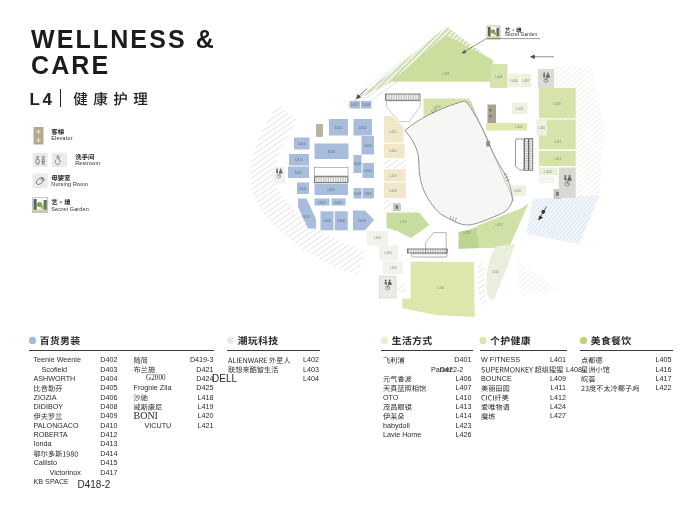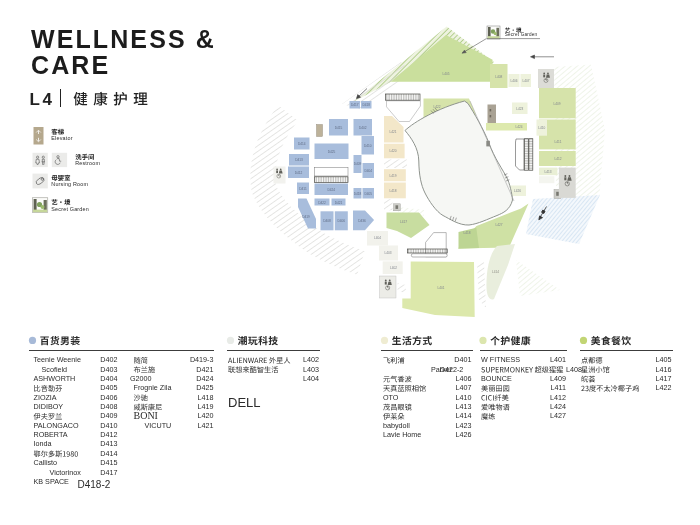--- a/index.html
+++ b/index.html
@@ -484,35 +484,35 @@
 <div style="position:absolute;left:77.5px;top:440.4px;width:40px;text-align:right;font-family:'Liberation Sans',sans-serif;font-size:7.2px;line-height:7.4px;color:#2b2b2b;">D413</div>
 <div style="position:absolute;left:77.5px;top:449.8px;width:40px;text-align:right;font-family:'Liberation Sans',sans-serif;font-size:7.2px;line-height:7.4px;color:#2b2b2b;">D414</div>
 <div style="position:absolute;left:33.5px;top:459.2px;font-family:'Liberation Sans',sans-serif;font-size:7.2px;line-height:7.4px;color:#2b2b2b;">Callisto</div>
 <div style="position:absolute;left:77.5px;top:459.2px;width:40px;text-align:right;font-family:'Liberation Sans',sans-serif;font-size:7.2px;line-height:7.4px;color:#2b2b2b;">D415</div>
 <div style="position:absolute;left:33.5px;top:468.5px;font-family:'Liberation Sans',sans-serif;font-size:7.2px;line-height:7.4px;color:#2b2b2b;padding-left:16px;">Victorinox</div>
 <div style="position:absolute;left:77.5px;top:468.5px;width:40px;text-align:right;font-family:'Liberation Sans',sans-serif;font-size:7.2px;line-height:7.4px;color:#2b2b2b;">D417</div>
 <div style="position:absolute;left:33.5px;top:477.9px;font-family:'Liberation Sans',sans-serif;font-size:7.2px;line-height:7.4px;color:#2b2b2b;">KB SPACE</div>
 <div style="position:absolute;left:77.5px;top:481px;width:40px;text-align:left;font-family:'Liberation Sans',sans-serif;font-size:10px;line-height:7.4px;color:#2b2b2b;">D418-2</div>
 <div style="position:absolute;left:173.5px;top:356.2px;width:40px;text-align:right;font-family:'Liberation Sans',sans-serif;font-size:7.2px;line-height:7.4px;color:#2b2b2b;">D419-3</div>
 <div style="position:absolute;left:173.5px;top:365.6px;width:40px;text-align:right;font-family:'Liberation Sans',sans-serif;font-size:7.2px;line-height:7.4px;color:#2b2b2b;">D421</div>
-<div style="position:absolute;left:130px;top:374.9px;font-family:Liberation Sans, sans-serif;font-size:7.2px;line-height:7.4px;color:#2b2b2b;">G2000</div>
+<div style="position:absolute;left:146px;top:374.9px;font-family:Liberation Serif, serif;font-size:7.2px;line-height:7.4px;color:#2b2b2b;">G2000</div>
 <div style="position:absolute;left:173.5px;top:374.9px;width:40px;text-align:right;font-family:'Liberation Sans',sans-serif;font-size:7.2px;line-height:7.4px;color:#2b2b2b;">D424</div>
 <div style="position:absolute;left:133.5px;top:384.3px;font-family:'Liberation Sans',sans-serif;font-size:7.2px;line-height:7.4px;color:#2b2b2b;">Frognie Zila</div>
 <div style="position:absolute;left:173.5px;top:384.3px;width:40px;text-align:right;font-family:'Liberation Sans',sans-serif;font-size:7.2px;line-height:7.4px;color:#2b2b2b;">D425</div>
 <div style="position:absolute;left:173.5px;top:393.6px;width:40px;text-align:right;font-family:'Liberation Sans',sans-serif;font-size:7.2px;line-height:7.4px;color:#2b2b2b;">L418</div>
 <div style="position:absolute;left:173.5px;top:403.0px;width:40px;text-align:right;font-family:'Liberation Sans',sans-serif;font-size:7.2px;line-height:7.4px;color:#2b2b2b;">L419</div>
 <div style="position:absolute;left:133.5px;top:412.4px;font-family:Liberation Serif, serif;font-size:10px;line-height:7.4px;color:#2b2b2b;">BONI</div>
 <div style="position:absolute;left:173.5px;top:412.4px;width:40px;text-align:right;font-family:'Liberation Sans',sans-serif;font-size:7.2px;line-height:7.4px;color:#2b2b2b;">L420</div>
 <div style="position:absolute;left:133.5px;top:421.7px;font-family:'Liberation Sans',sans-serif;font-size:7.2px;line-height:7.4px;color:#2b2b2b;padding-left:11px;">VICUTU</div>
 <div style="position:absolute;left:173.5px;top:421.7px;width:40px;text-align:right;font-family:'Liberation Sans',sans-serif;font-size:7.2px;line-height:7.4px;color:#2b2b2b;">L421</div>
 
 <div style="position:absolute;left:227px;top:349.6px;width:92.5px;height:1.2px;background:#3c3c3c;"></div>
 <div style="position:absolute;left:279.0px;top:356.2px;width:40px;text-align:right;font-family:'Liberation Sans',sans-serif;font-size:7.2px;line-height:7.4px;color:#2b2b2b;">L402</div>
 <div style="position:absolute;left:279.0px;top:365.6px;width:40px;text-align:right;font-family:'Liberation Sans',sans-serif;font-size:7.2px;line-height:7.4px;color:#2b2b2b;">L403</div>
-<div style="position:absolute;left:228px;top:374.9px;font-family:'Liberation Sans',sans-serif;font-size:13px;line-height:7.4px;color:#2b2b2b;margin-top:24px;">DELL</div>
+<div style="position:absolute;left:212px;top:374.9px;font-family:'Liberation Sans',sans-serif;font-size:10px;line-height:7.4px;color:#2b2b2b;">DELL</div>
 <div style="position:absolute;left:279.0px;top:374.9px;width:40px;text-align:right;font-family:'Liberation Sans',sans-serif;font-size:7.2px;line-height:7.4px;color:#2b2b2b;">L404</div>
 
 <div style="position:absolute;left:381px;top:349.6px;width:91.5px;height:1.2px;background:#3c3c3c;"></div>
 <div style="position:absolute;left:431.5px;top:356.2px;width:40px;text-align:right;font-family:'Liberation Sans',sans-serif;font-size:7.2px;line-height:7.4px;color:#2b2b2b;">D401</div>
 <div style="position:absolute;left:383px;top:365.6px;font-family:Liberation Sans, sans-serif;font-size:7.2px;line-height:7.4px;color:#2b2b2b;padding-left:48px;">Parker</div>
 <div style="position:absolute;left:431.5px;top:365.6px;width:40px;text-align:center;font-family:'Liberation Sans',sans-serif;font-size:7.2px;line-height:7.4px;color:#2b2b2b;">D422-2</div>
 <div style="position:absolute;left:431.5px;top:374.9px;width:40px;text-align:right;font-family:'Liberation Sans',sans-serif;font-size:7.2px;line-height:7.4px;color:#2b2b2b;">L406</div>
 <div style="position:absolute;left:431.5px;top:384.3px;width:40px;text-align:right;font-family:'Liberation Sans',sans-serif;font-size:7.2px;line-height:7.4px;color:#2b2b2b;">L407</div>
 <div style="position:absolute;left:383px;top:393.6px;font-family:'Liberation Sans',sans-serif;font-size:7.2px;line-height:7.4px;color:#2b2b2b;">OTO</div>
 <div style="position:absolute;left:431.5px;top:393.6px;width:40px;text-align:right;font-family:'Liberation Sans',sans-serif;font-size:7.2px;line-height:7.4px;color:#2b2b2b;">L410</div>

